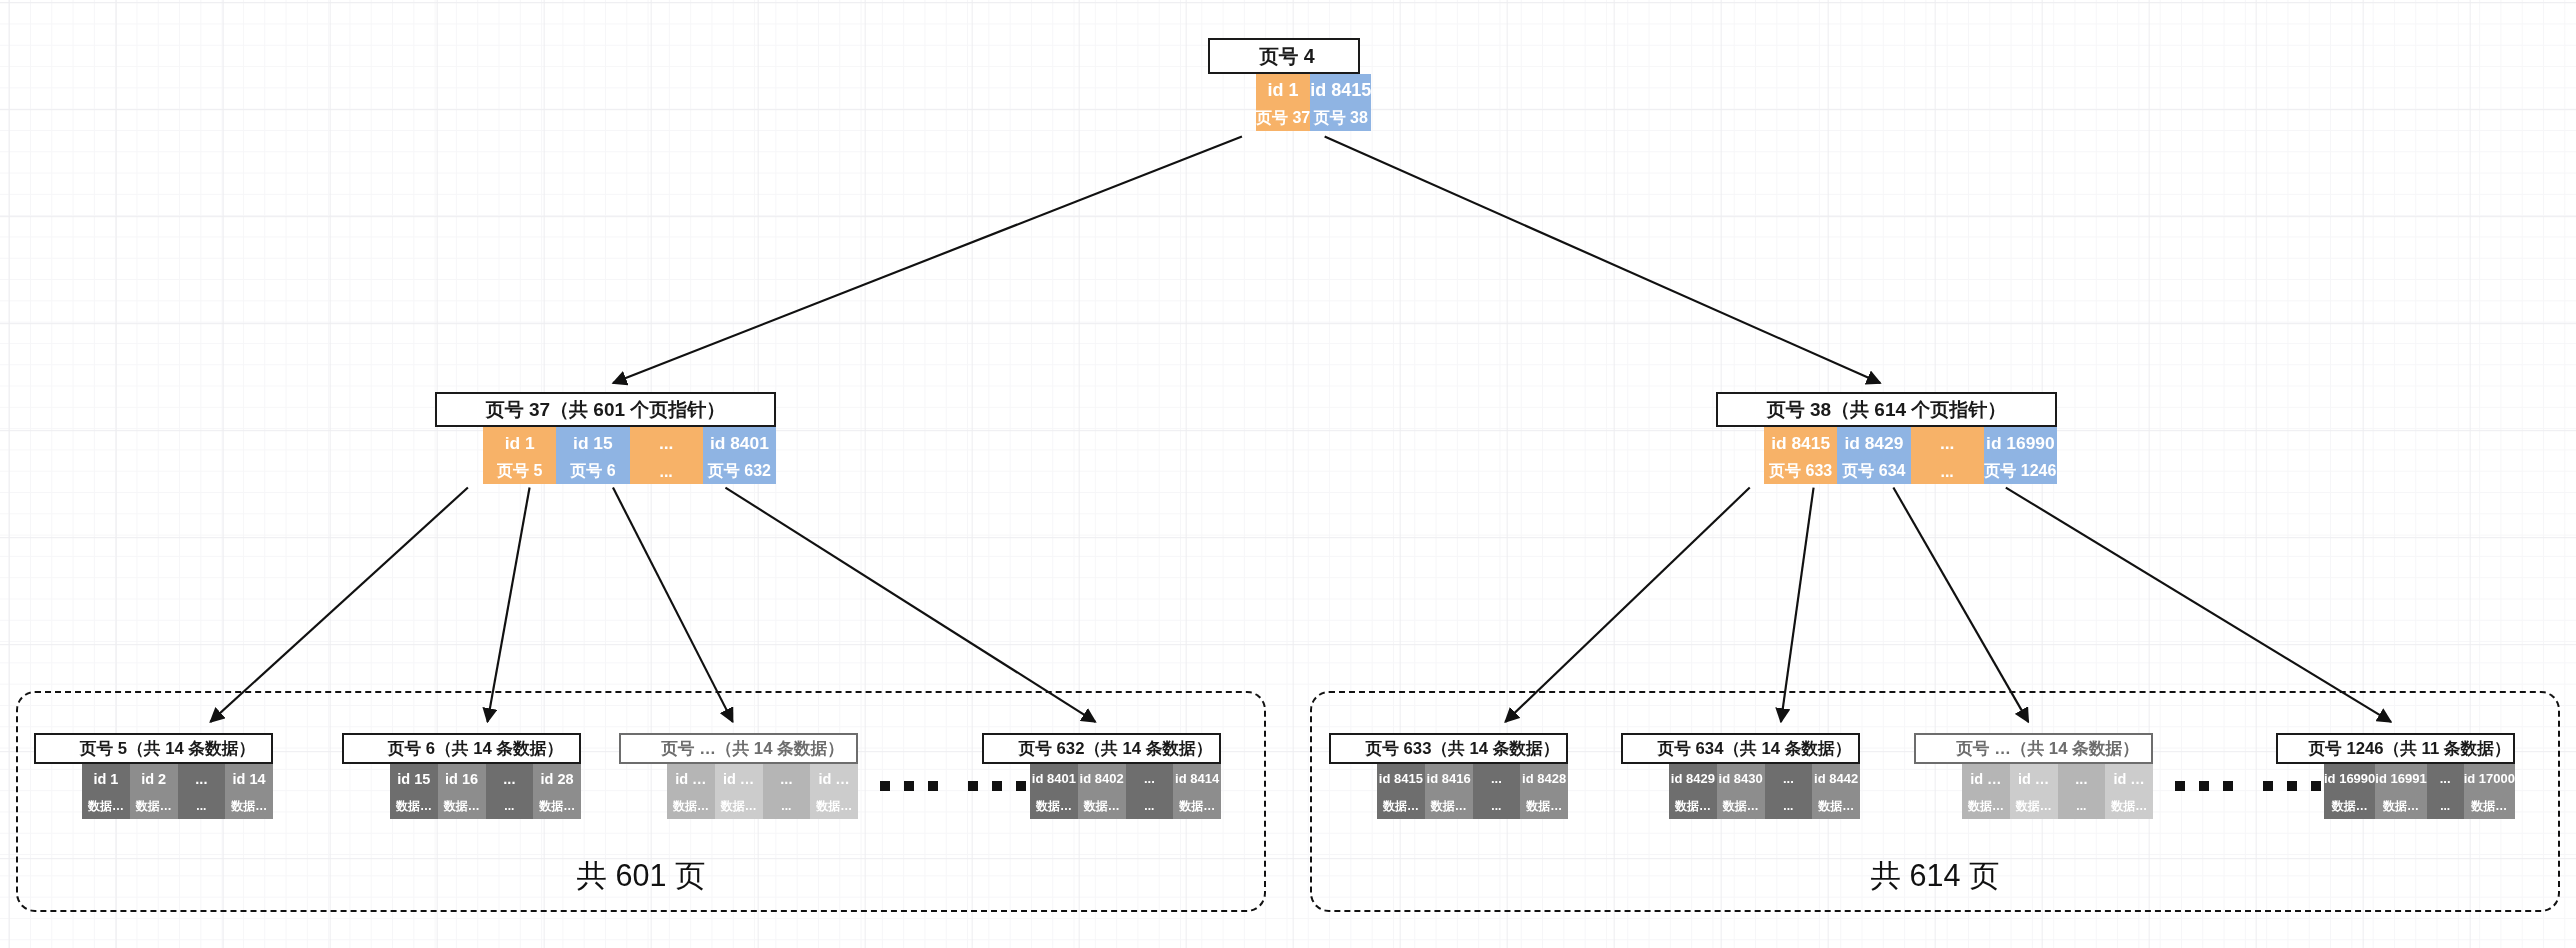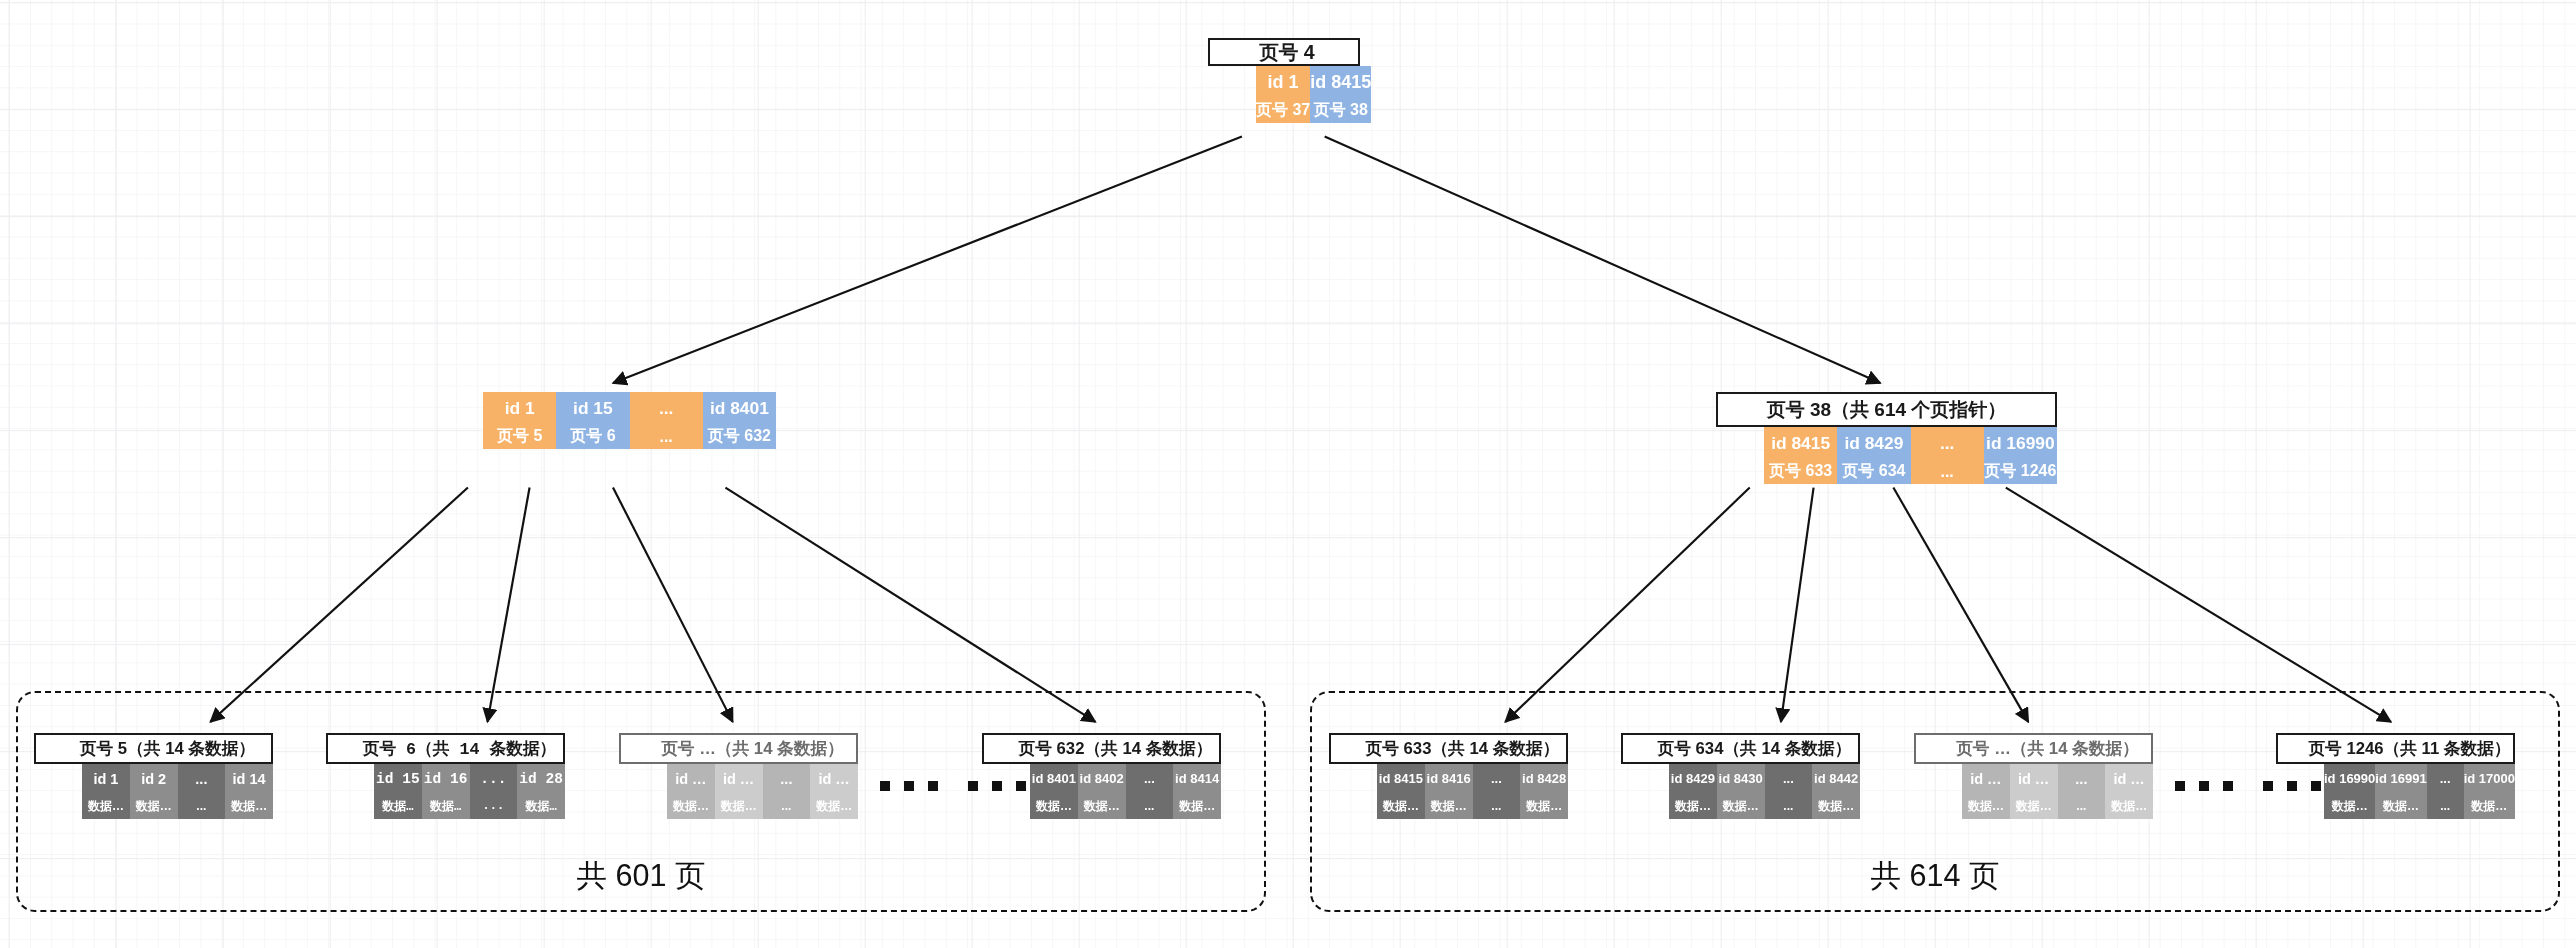--- a/index.html
+++ b/index.html
@@ -44,21 +44,21 @@
   .cell{display:flex;flex-direction:column;box-sizing:border-box;}
   .cell .k, .cell .v{
     display:flex;align-items:center;justify-content:center;
     color:#ffffff;white-space:nowrap;text-align:center;
   }
   .cell .k{font-weight:bold;}
   .cell .v{font-weight:bold;}
 
   
   #root-node{left:1208px;top:38px;width:152px;}
-  #root-node .title{height:28px;font-size:19.6px;font-weight:bold;padding-left:6px;}
+  #root-node .title{height:36px;font-size:19.6px;font-weight:bold;padding-left:6px;}
   #root-node .cells{height:57px;}
   #root-node .cell{width:76px;}
   #root-node .cell .k{height:32px;font-size:18px;}
   #root-node .cell .v{height:25px;font-size:16px;text-align:right;}
 
   
   .internal{width:341px;}
   .internal .title{height:35px;font-size:19px;font-weight:bold;}
   .internal .cells{height:57px;}
   .internal .cell{width:85px;}
@@ -80,21 +80,21 @@
   .leaf.narrow-text .cell .k{font-size:13px;}
 
   .g-dark{background:#6e6e6e;}
   .g-light{background:#8d8d8d;}
   .f-dark{background:#b5b5b5;}
   .f-light{background:#cccccc;}
   .leaf.faded .title{border-color:#6d6d6d;color:#6d6d6d;}
 
   
   #leaf-1{left:34px;top:733px;}
-  #leaf-2{left:326px;top:733px;font-family:Liberation Mono, monospace;}
+  #leaf-2{left:342px;top:733px;}
   #leaf-3{left:619px;top:733px;}
   #leaf-4{left:982px;top:733px;}
   #leaf-5{left:1329px;top:733px;}
   #leaf-6{left:1621px;top:733px;}
   #leaf-7{left:1914px;top:733px;}
   #leaf-8{left:2276px;top:733px;}
 
   
   .group-box{
     position:absolute;box-sizing:border-box;
@@ -161,20 +161,21 @@
         <div class="v">页号 37</div>
       </div>
       <div class="cell blue">
         <div class="k">id 8415</div>
         <div class="v">页号 38</div>
       </div>
     </div>
   </div>
 
   <div class="node internal" id="internal-left">
+    <div class="title">页号 37（共 601 个页指针）</div>
     <div class="cells">
       <div class="cell orange">
         <div class="k">id 1</div>
         <div class="v">页号 5</div>
       </div>
       <div class="cell blue">
         <div class="k">id 15</div>
         <div class="v">页号 6</div>
       </div>
       <div class="cell orange">

